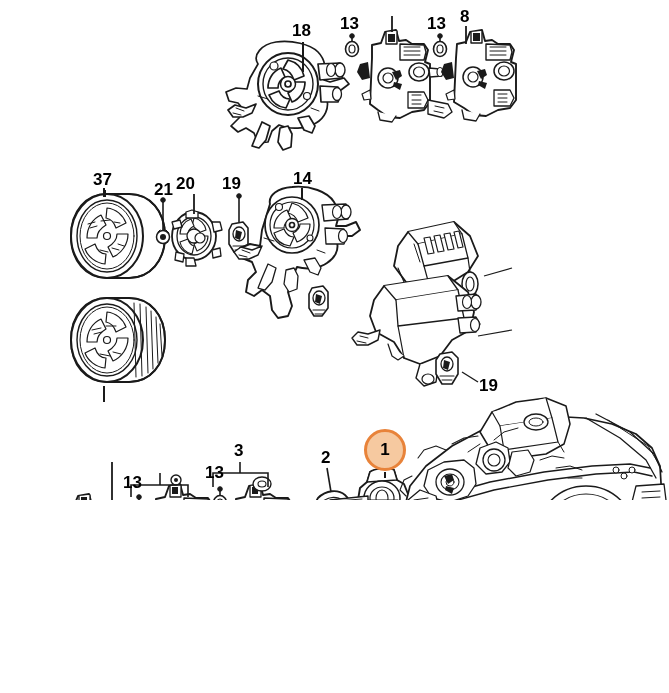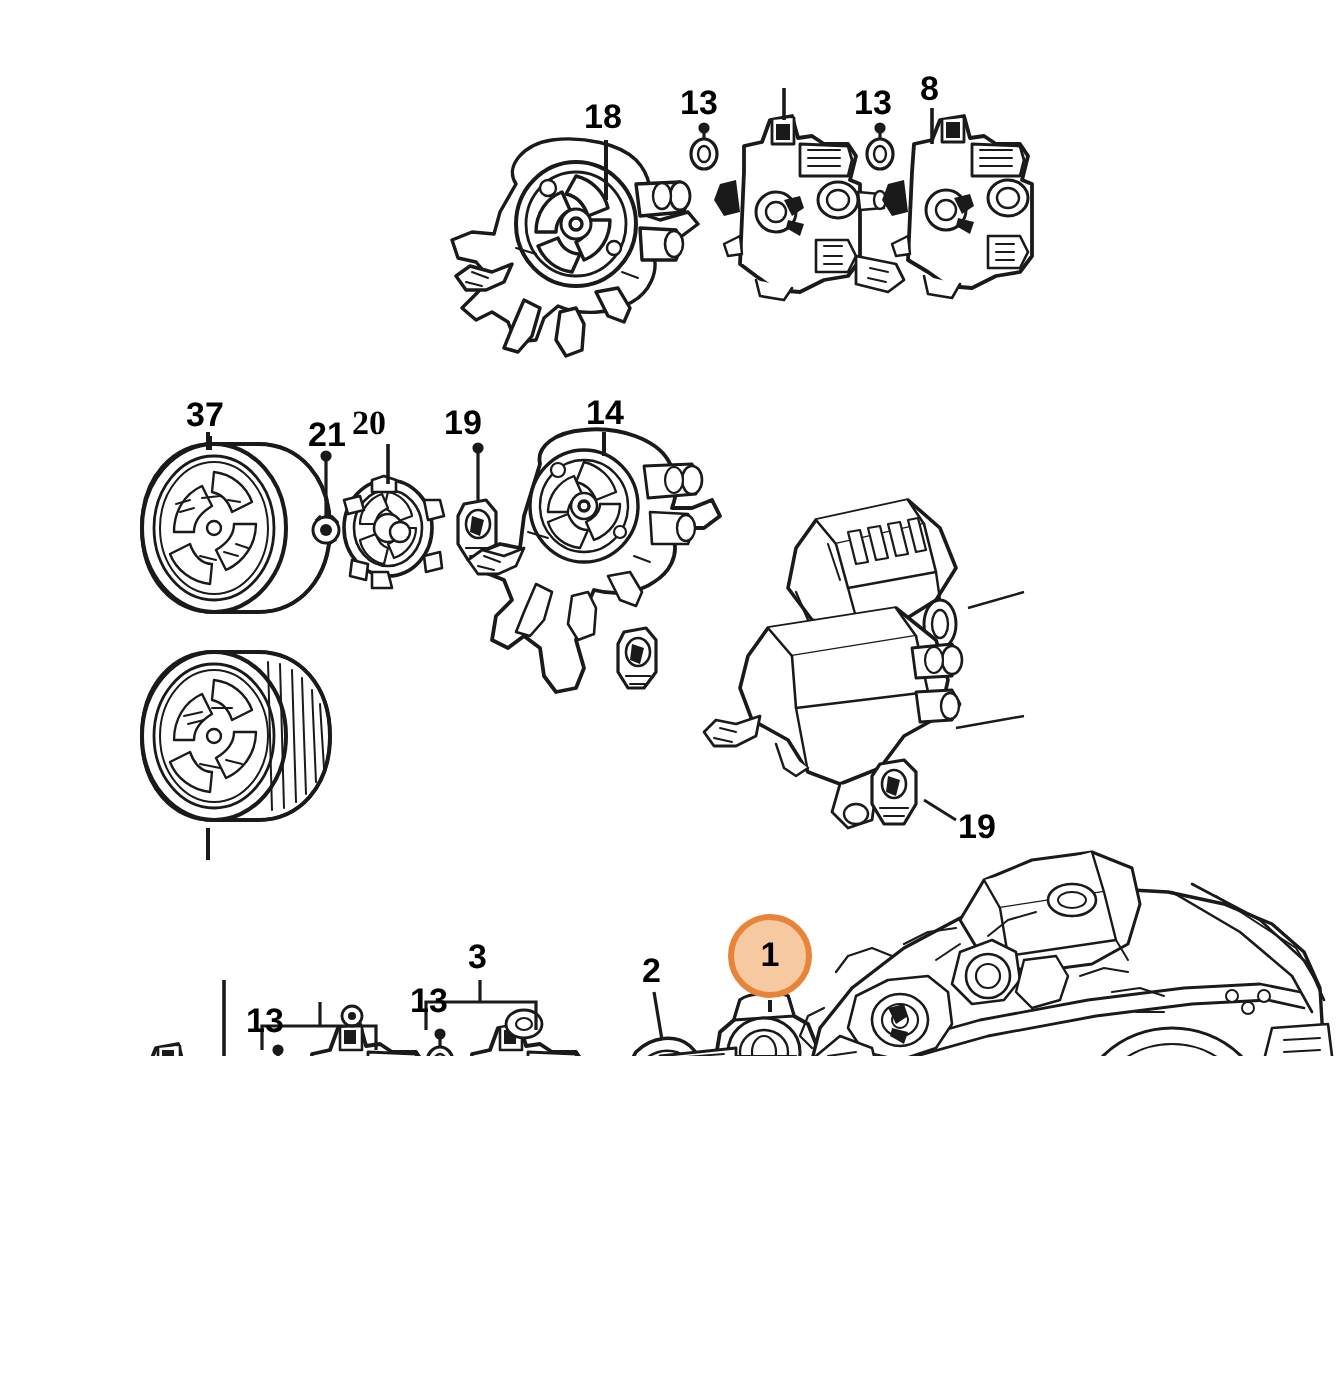--- a/index.html
+++ b/index.html
@@ -10,21 +10,20 @@
   }
   body {
     font-family: "Liberation Sans", sans-serif;
   }
   #diagram-root {
     position: relative;
     width: 669px;
     height: 500px;
     background: #84cc16;
     overflow: hidden;
-    margin-top: 28px;
   }
   #diagram-svg {
     position: absolute;
     left: 0;
     top: 0;
     width: 669px;
     height: 693px;
     display: block;
   }
   .callout-label {
@@ -661,21 +660,21 @@
   </g>
 </svg>
 
 <div class="callout-label" style="left:292px; top:22px;">18</div>
 <div class="callout-label" style="left:340px; top:15px;">13</div>
 <div class="callout-label" style="left:427px; top:15px;">13</div>
 <div class="callout-label" style="left:460px; top:8px;">8</div>
 
 <div class="callout-label" style="left:93px; top:171px;">37</div>
 <div class="callout-label" style="left:154px; top:181px;">21</div>
-<div class="callout-label" style="left:176px; top:175px;font-family:Liberation Serif, serif;">20</div>
+<div class="callout-label" style="left:176px; top:175px;">20</div>
 <div class="callout-label" style="left:222px; top:175px;">19</div>
 <div class="callout-label" style="left:293px; top:170px;">14</div>
 
 <div class="callout-label" style="left:479px; top:377px;">19</div>
 
 <div class="callout-label" style="left:123px; top:474px;">13</div>
 <div class="callout-label" style="left:234px; top:442px;">3</div>
 <div class="callout-label" style="left:205px; top:464px;">13</div>
 <div class="callout-label" style="left:321px; top:449px;">2</div>
 

